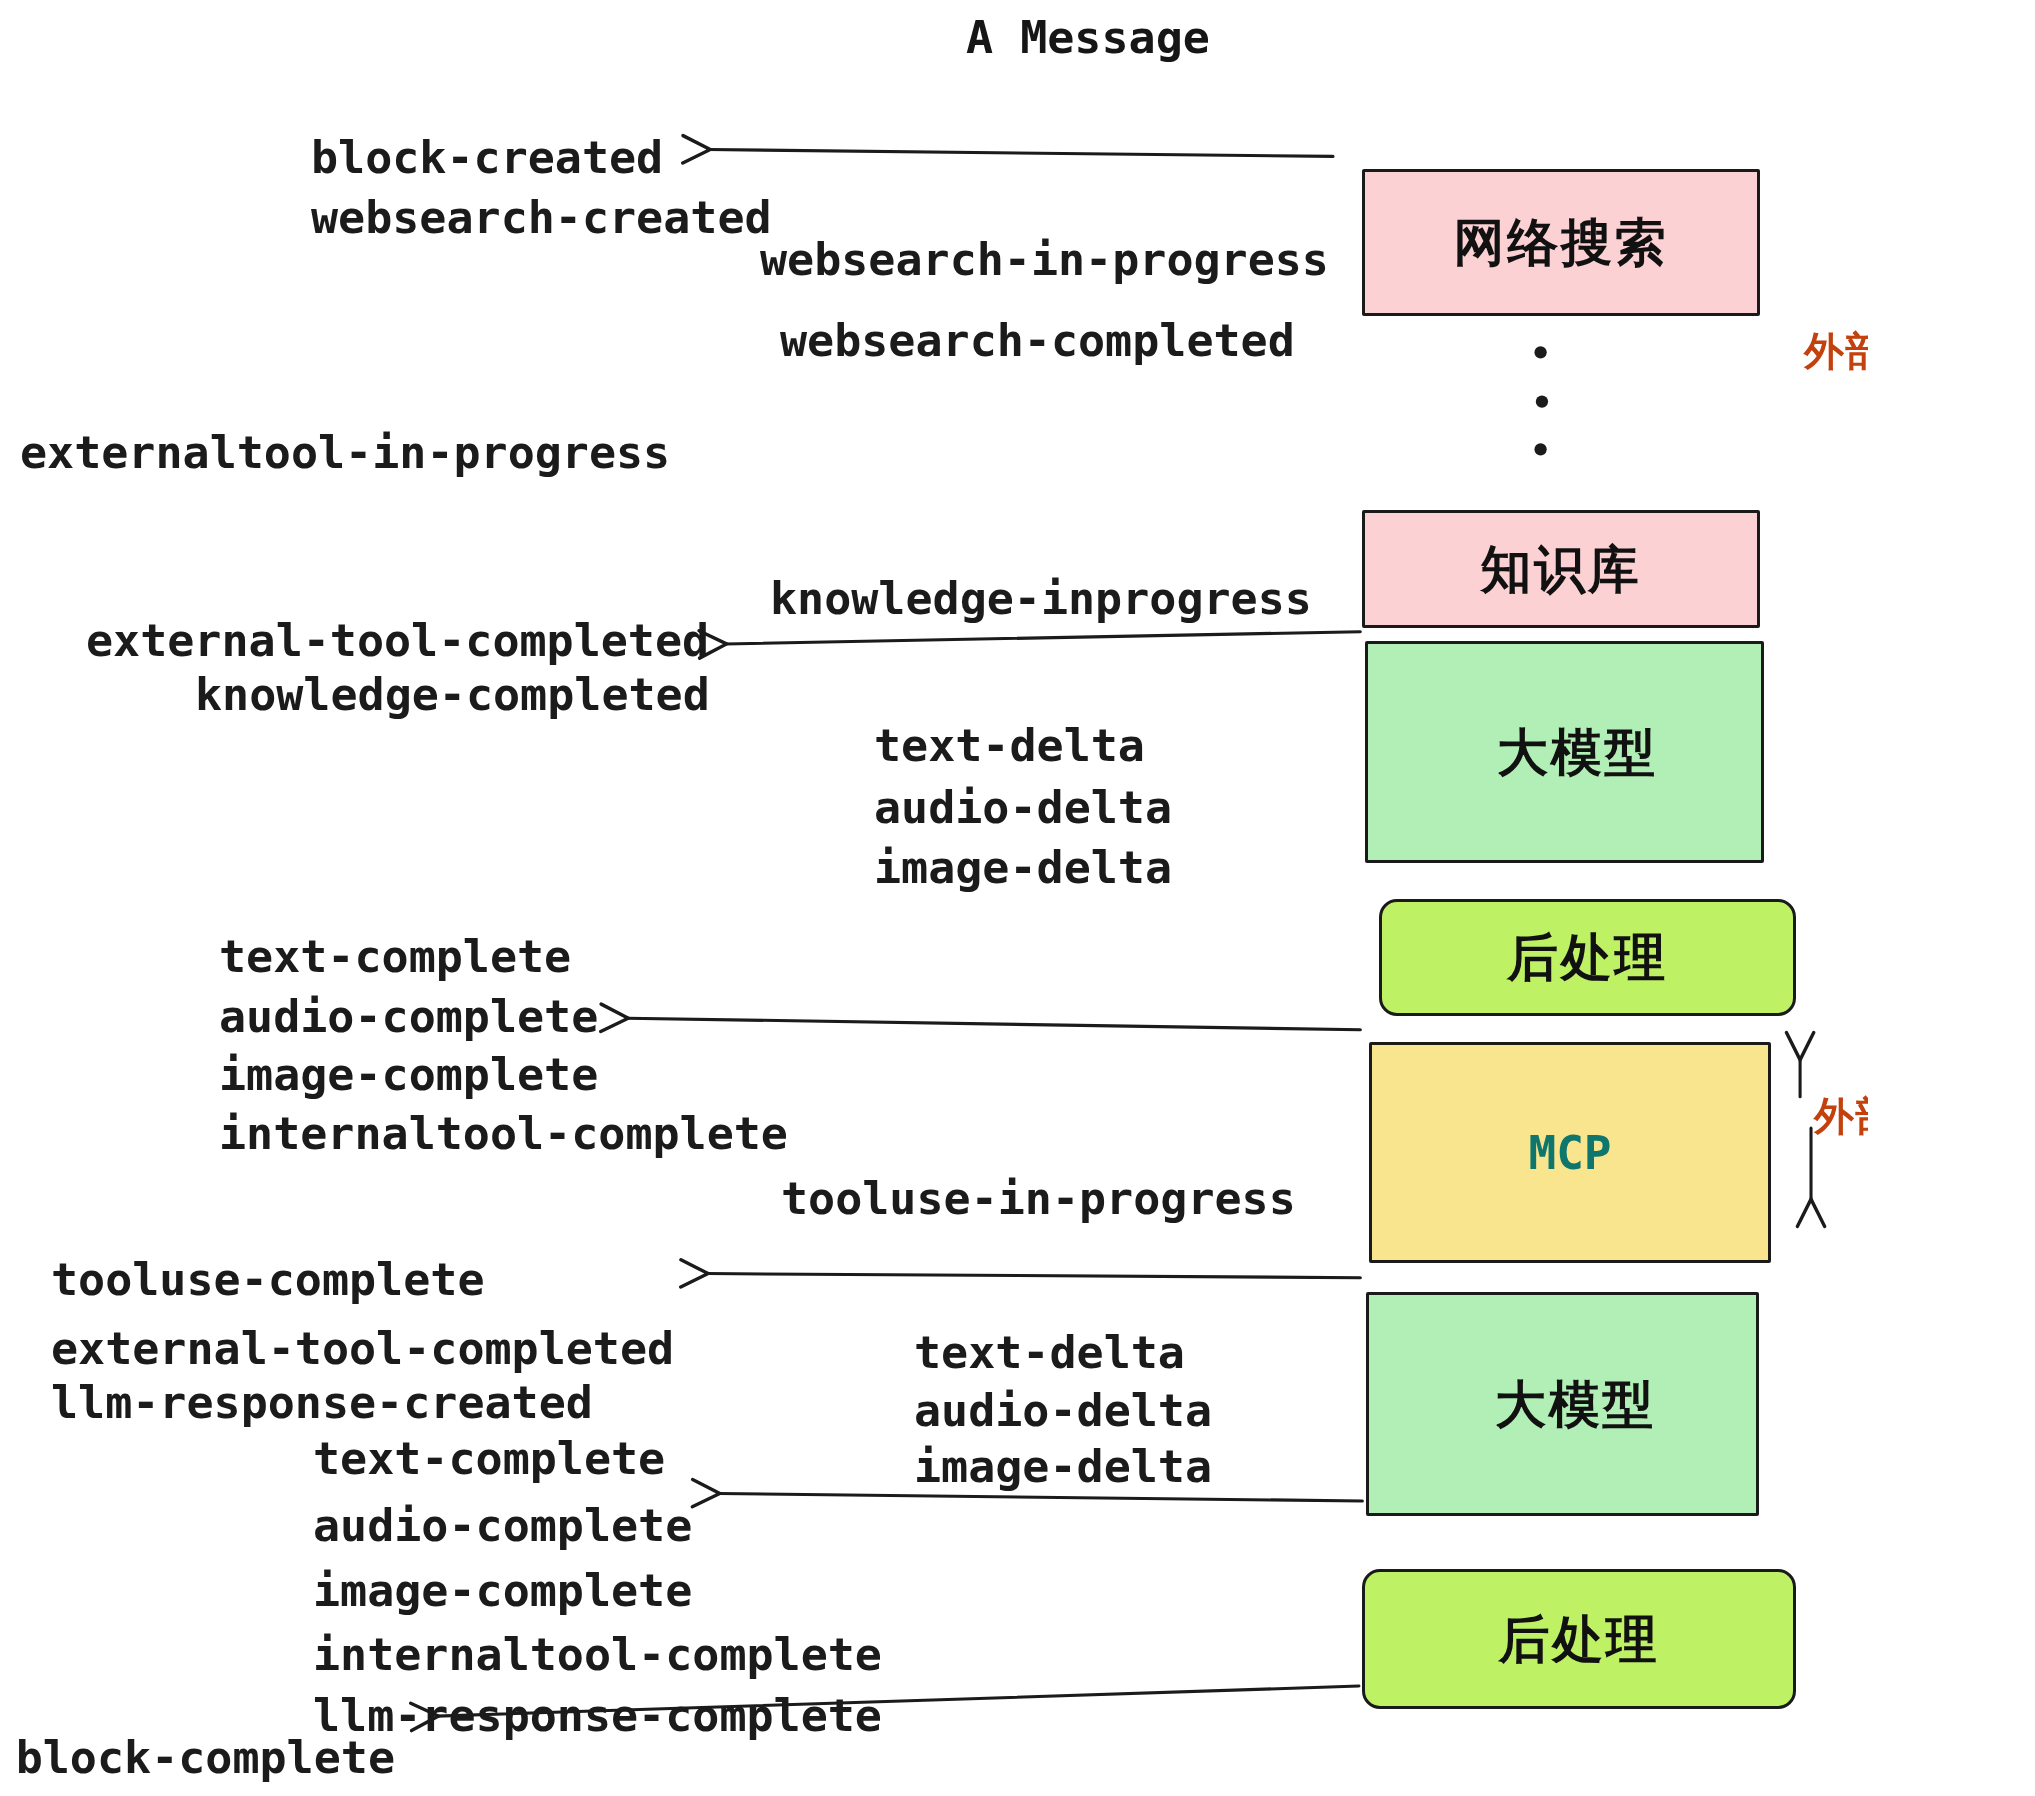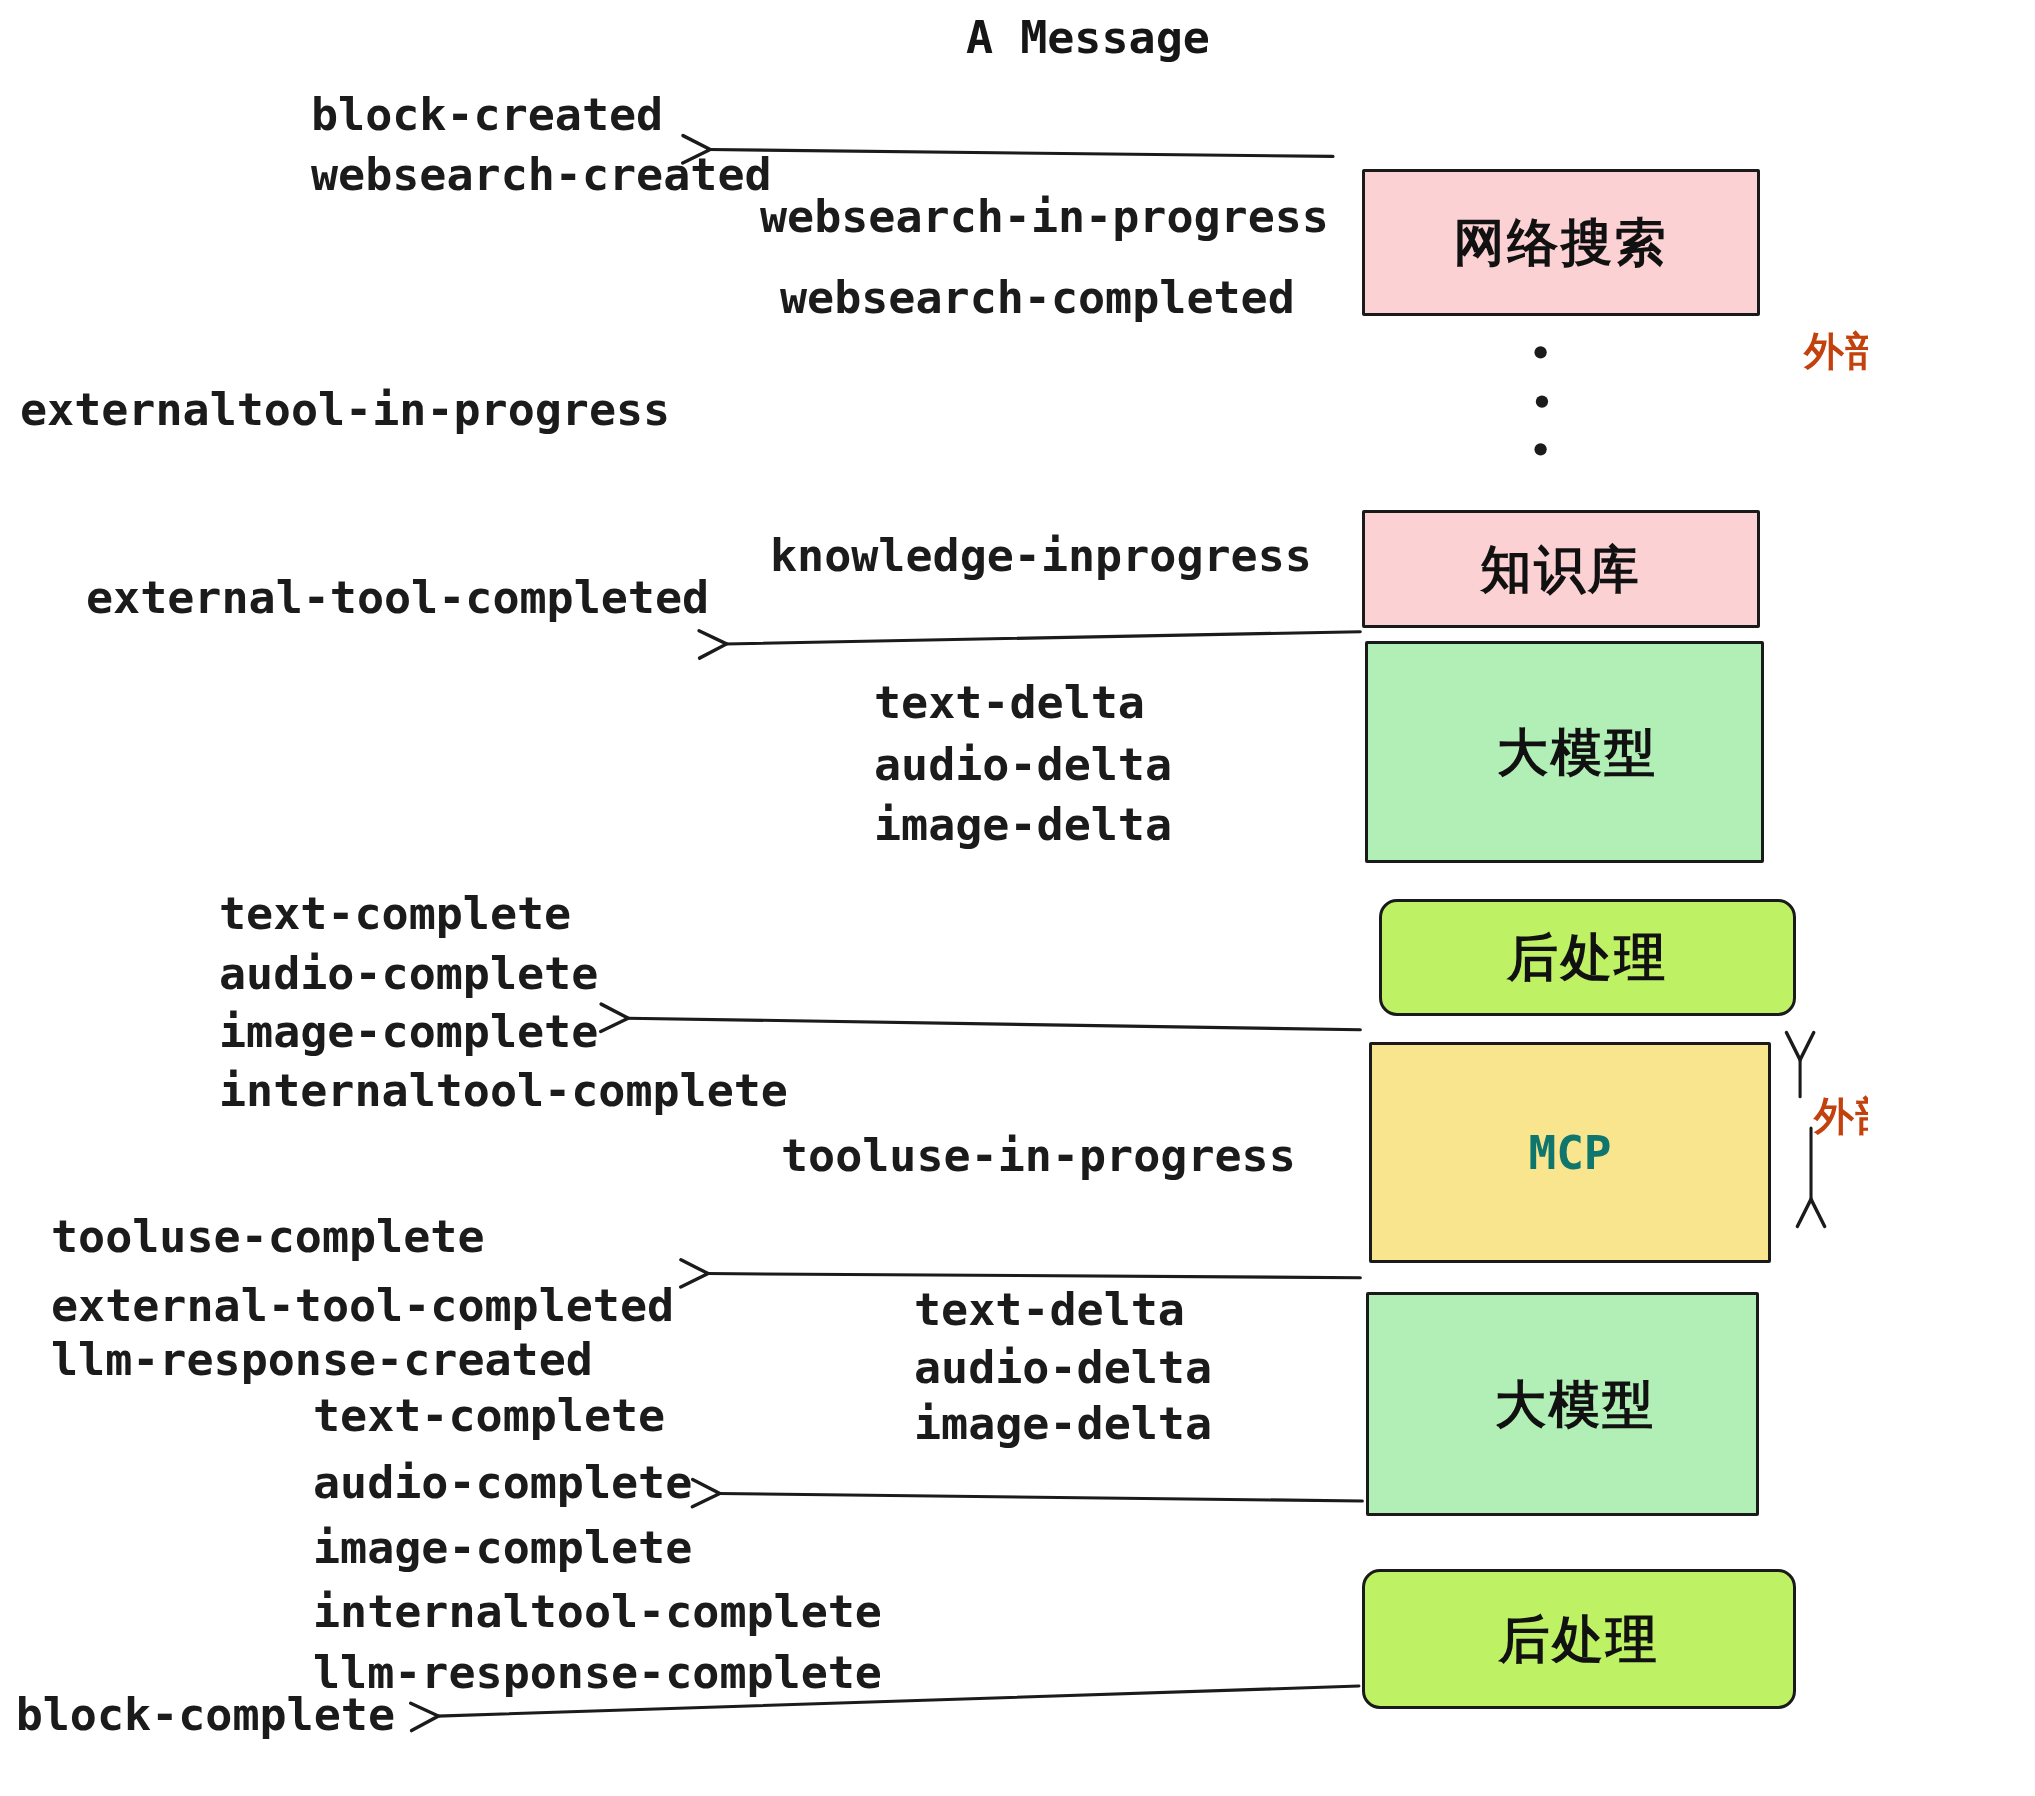--- a/index.html
+++ b/index.html
@@ -7,21 +7,21 @@
     position:relative;width:1868px;height:1796px;background:#ffffff;
     overflow:hidden;font-family:"DejaVu Sans Mono",monospace;
   }
   .overlay{position:absolute;left:0;top:0;}
   .title{
     position:absolute;left:966px;top:15px;
     font:700 45px/1 "DejaVu Sans Mono",monospace;color:#161616;white-space:nowrap;
   }
   .lbl{
     position:absolute;white-space:nowrap;
-    font:700 45px/1 "DejaVu Sans Mono",monospace;color:#1b1b1b;
+    font:700 45px/1 "DejaVu Sans Mono",monospace;color:#1b1b1b;margin-top:43px;
   }
   .box{
     position:absolute;box-sizing:border-box;border:3.4px solid #1a1a1a;border-radius:2px;
     display:flex;align-items:center;justify-content:center;
   }
   .box-pink{background:#FBD1D3;}
   .box-green{background:#B2EFB6;padding-left:26px;}
   .box-yellow{background:#FAE58F;}
   .box-white{background:#bef264;border-radius:18px;}
   .cn{
@@ -70,20 +70,21 @@
 
   <div class="title">A Message</div>
 
   <div class="lbl" style="left:311px;top:92px">block-created</div>
   <div class="lbl" style="left:311px;top:152px">websearch-created</div>
   <div class="lbl" style="left:760px;top:194px">websearch-in-progress</div>
   <div class="lbl" style="left:780px;top:275px">websearch-completed</div>
   <div class="lbl" style="left:20px;top:387px">externaltool-in-progress</div>
   <div class="lbl" style="left:770px;top:533px">knowledge-inprogress</div>
   <div class="lbl" style="left:86px;top:575px">external-tool-completed</div>
+  <div class="lbl" style="left:195px;top:629px">knowledge-completed</div>
   <div class="lbl" style="left:874px;top:680px">text-delta</div>
   <div class="lbl" style="left:874px;top:742px">audio-delta</div>
   <div class="lbl" style="left:874px;top:802px">image-delta</div>
   <div class="lbl" style="left:219px;top:891px">text-complete</div>
   <div class="lbl" style="left:219px;top:951px">audio-complete</div>
   <div class="lbl" style="left:219px;top:1009px">image-complete</div>
   <div class="lbl" style="left:219px;top:1068px">internaltool-complete</div>
   <div class="lbl" style="left:781px;top:1133px">tooluse-in-progress</div>
   <div class="lbl" style="left:51px;top:1214px">tooluse-complete</div>
   <div class="lbl" style="left:51px;top:1283px">external-tool-completed</div>

